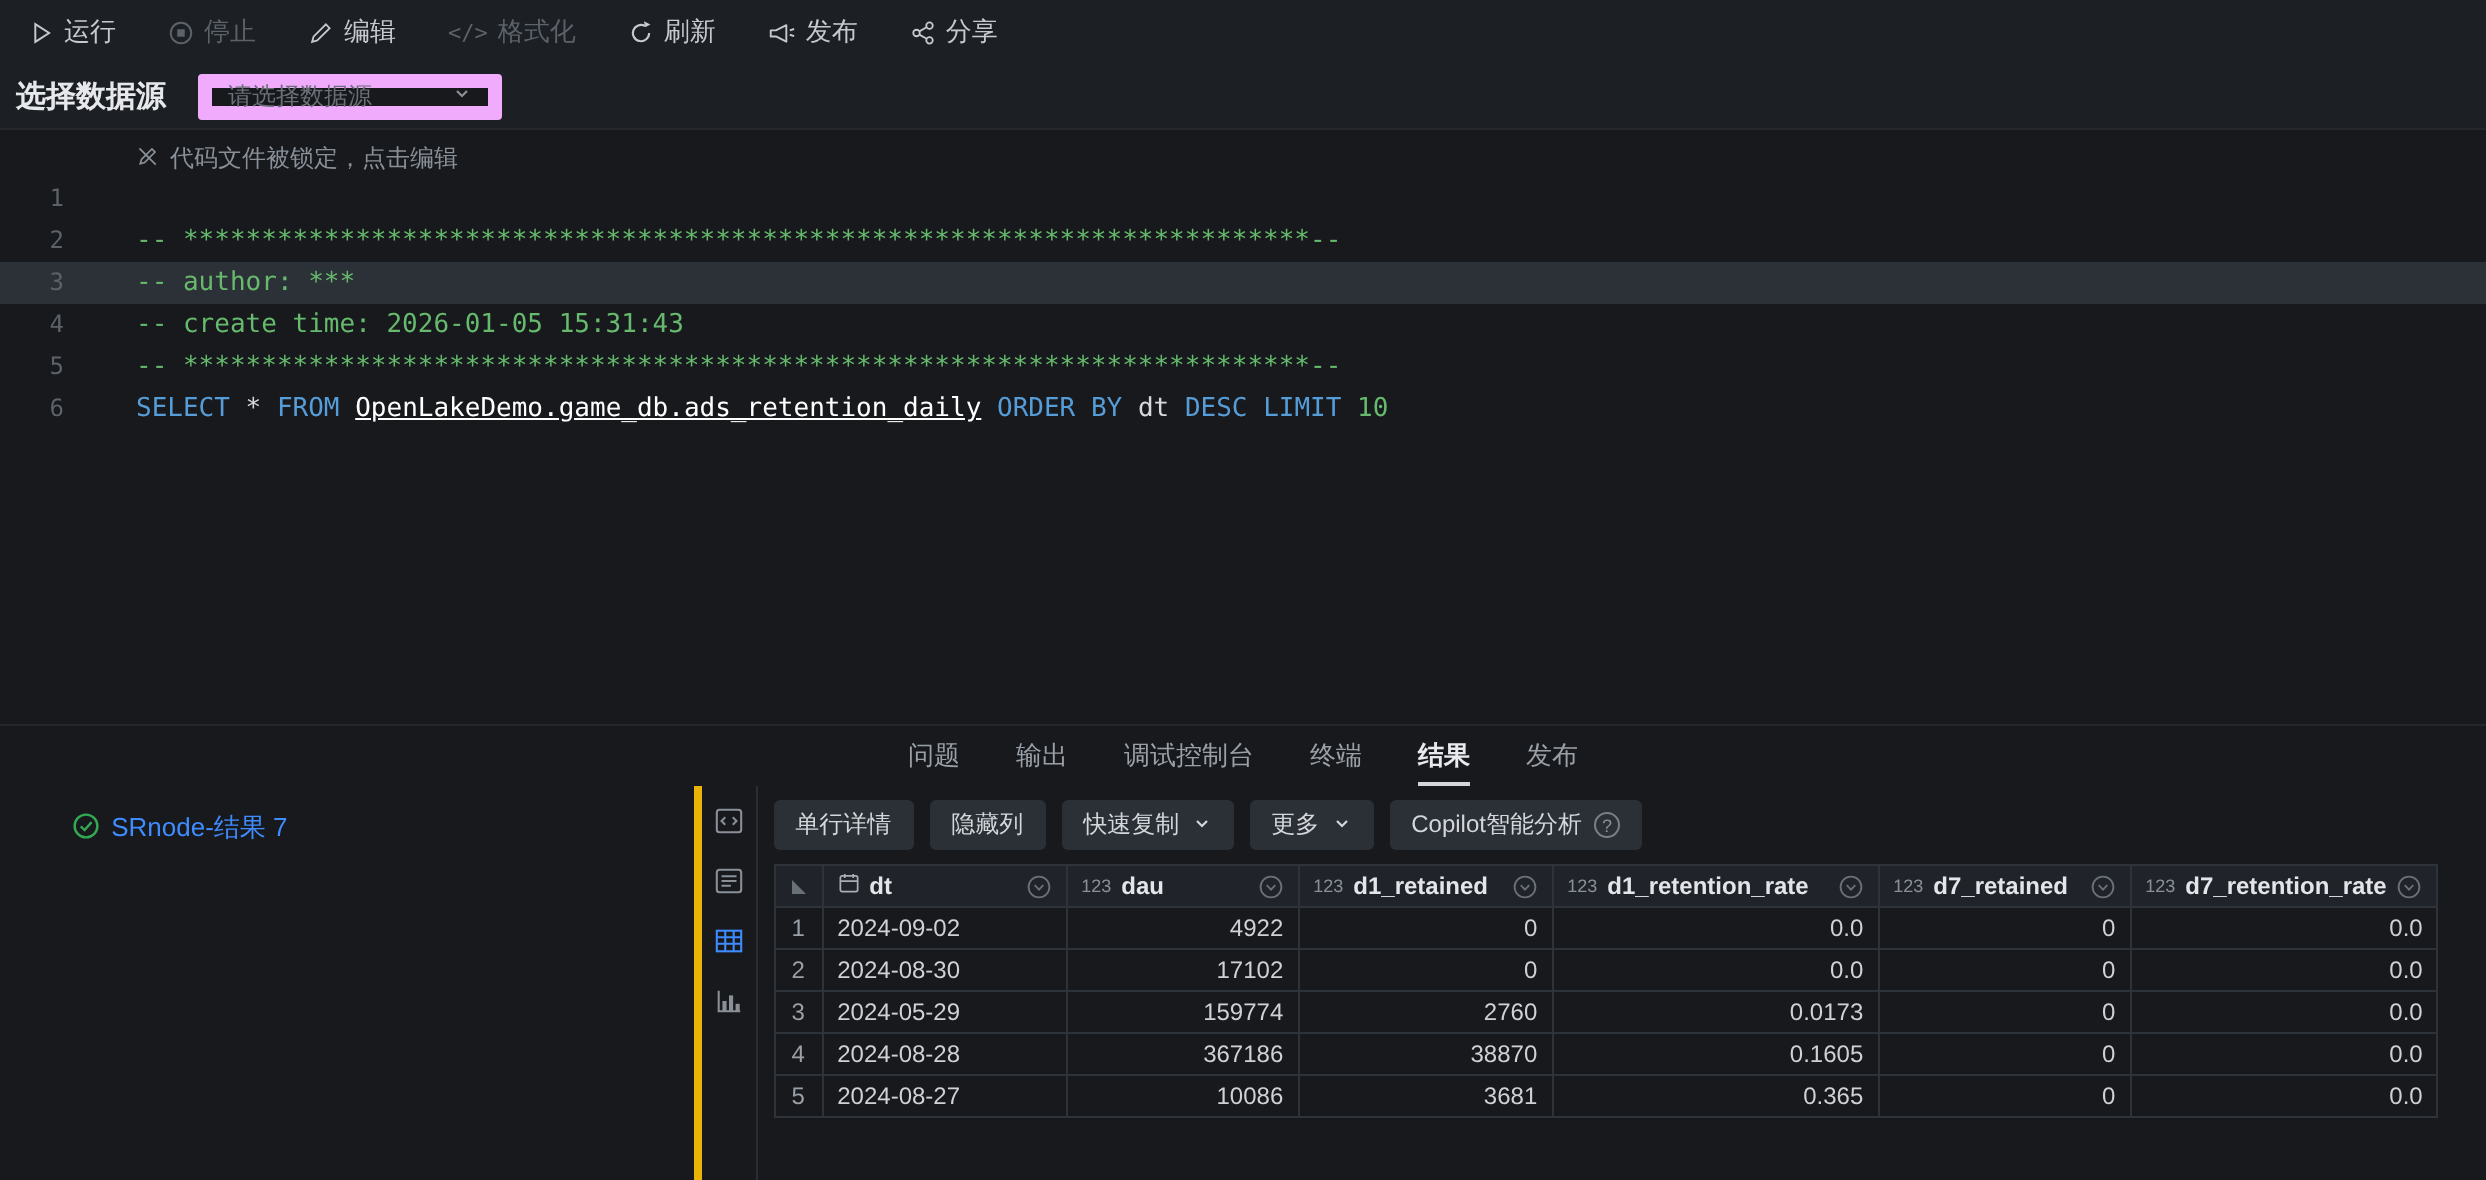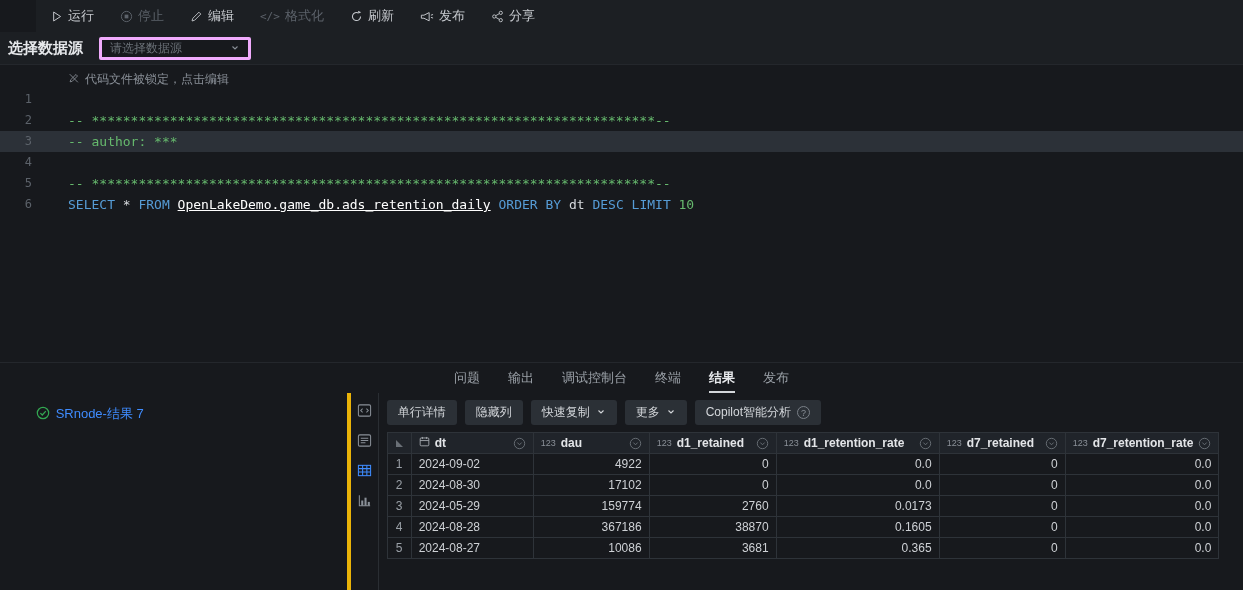--- a/index.html
+++ b/index.html
@@ -1,31 +1,31 @@
 <!DOCTYPE html>
 <html><head>
 <meta charset="utf-8">
 <style>
   * { margin:0; padding:0; box-sizing:border-box; }
   html,body { width:1243px; height:590px; }
   body { font-family:"Liberation Sans",sans-serif; background:#17191d; color:#c6c9ce; overflow:hidden; }
   .app { width:1243px; height:590px; display:flex; flex-direction:column; background:#17191d; }
 
   
-  .toolbar { height:32px; flex:none; display:flex; align-items:center; gap:26px; padding:0 14px; background:#1c1f23;margin-left:36px; }
+  .toolbar { height:32px; flex:none; display:flex; align-items:center; gap:26px; padding:0 14px; background:#1c1f23; }
   .tb-item { display:flex; align-items:center; gap:5px; font-size:13px; color:#c6c9ce; cursor:pointer; }
   .tb-item.disabled { color:#5c626a; cursor:default; }
   .tb-icon { display:flex; align-items:center; }
   .tb-icon svg { display:block; }
   .format-glyph { font-family:"DejaVu Sans Mono",monospace; font-size:11px; }
 
   
   .ds-row { height:33px; flex:none; display:flex; align-items:center; gap:16px; padding:0 8px; background:#1c1f23; border-bottom:1px solid #24272c; }
   .ds-label { font-size:15px; font-weight:bold; color:#e6e8eb; }
-  .ds-select { width:152px; height:23px; border:3px solid #f0abfc; border-radius:2px; background:#17191d; display:flex; align-items:center; justify-content:space-between; padding:0 8px; cursor:pointer; color:#8a9098; }
+  .ds-select { width:152px; height:23px; border:7px solid #f0abfc; border-radius:2px; background:#17191d; display:flex; align-items:center; justify-content:space-between; padding:0 8px; cursor:pointer; color:#8a9098; }
   .ds-placeholder { color:#6a7077; font-size:12px; }
 
   
   .editor { flex:1; min-height:0; padding-top:4px; background:#17191d; }
   .lock-notice { height:20px; margin-left:68px; display:flex; align-items:center; gap:5px; color:#8a9098; font-size:12px; cursor:pointer; }
   .code-line { display:flex; height:21px; line-height:21px; font-family:"DejaVu Sans Mono",monospace; font-size:13px; }
   .code-line.hl { background:#2c3138; }
   .gutter { flex:none; width:46px; text-align:right; padding-right:14px; color:#5c626a; font-size:12px; }
   .code-text { white-space:pre; padding-left:22px; }
   .tok-comment { color:#66b96d; }
@@ -155,20 +155,21 @@
         <div class="code-line">
           <div class="gutter">2</div>
           <div class="code-text"><span class="tok-comment">-- ************************************************************************--</span></div>
         </div>
         <div class="code-line hl">
           <div class="gutter">3</div>
           <div class="code-text"><span class="tok-comment">-- author: ***</span></div>
         </div>
         <div class="code-line">
           <div class="gutter">4</div>
+          <div class="code-text"><span class="tok-comment">-- create time: 2026-01-05 15:31:43</span></div>
         </div>
         <div class="code-line">
           <div class="gutter">5</div>
           <div class="code-text"><span class="tok-comment">-- ************************************************************************--</span></div>
         </div>
         <div class="code-line">
           <div class="gutter">6</div>
           <div class="code-text"><span class="tok-keyword">SELECT</span><span class="tok-plain"> * </span><span class="tok-keyword">FROM</span><span class="tok-plain"> </span><span class="tok-table">OpenLakeDemo.game_db.ads_retention_daily</span><span class="tok-plain"> </span><span class="tok-keyword">ORDER BY</span><span class="tok-plain"> dt </span><span class="tok-keyword">DESC</span><span class="tok-plain"> </span><span class="tok-keyword">LIMIT</span><span class="tok-plain"> </span><span class="tok-number">10</span></div>
         </div>
       </div>

